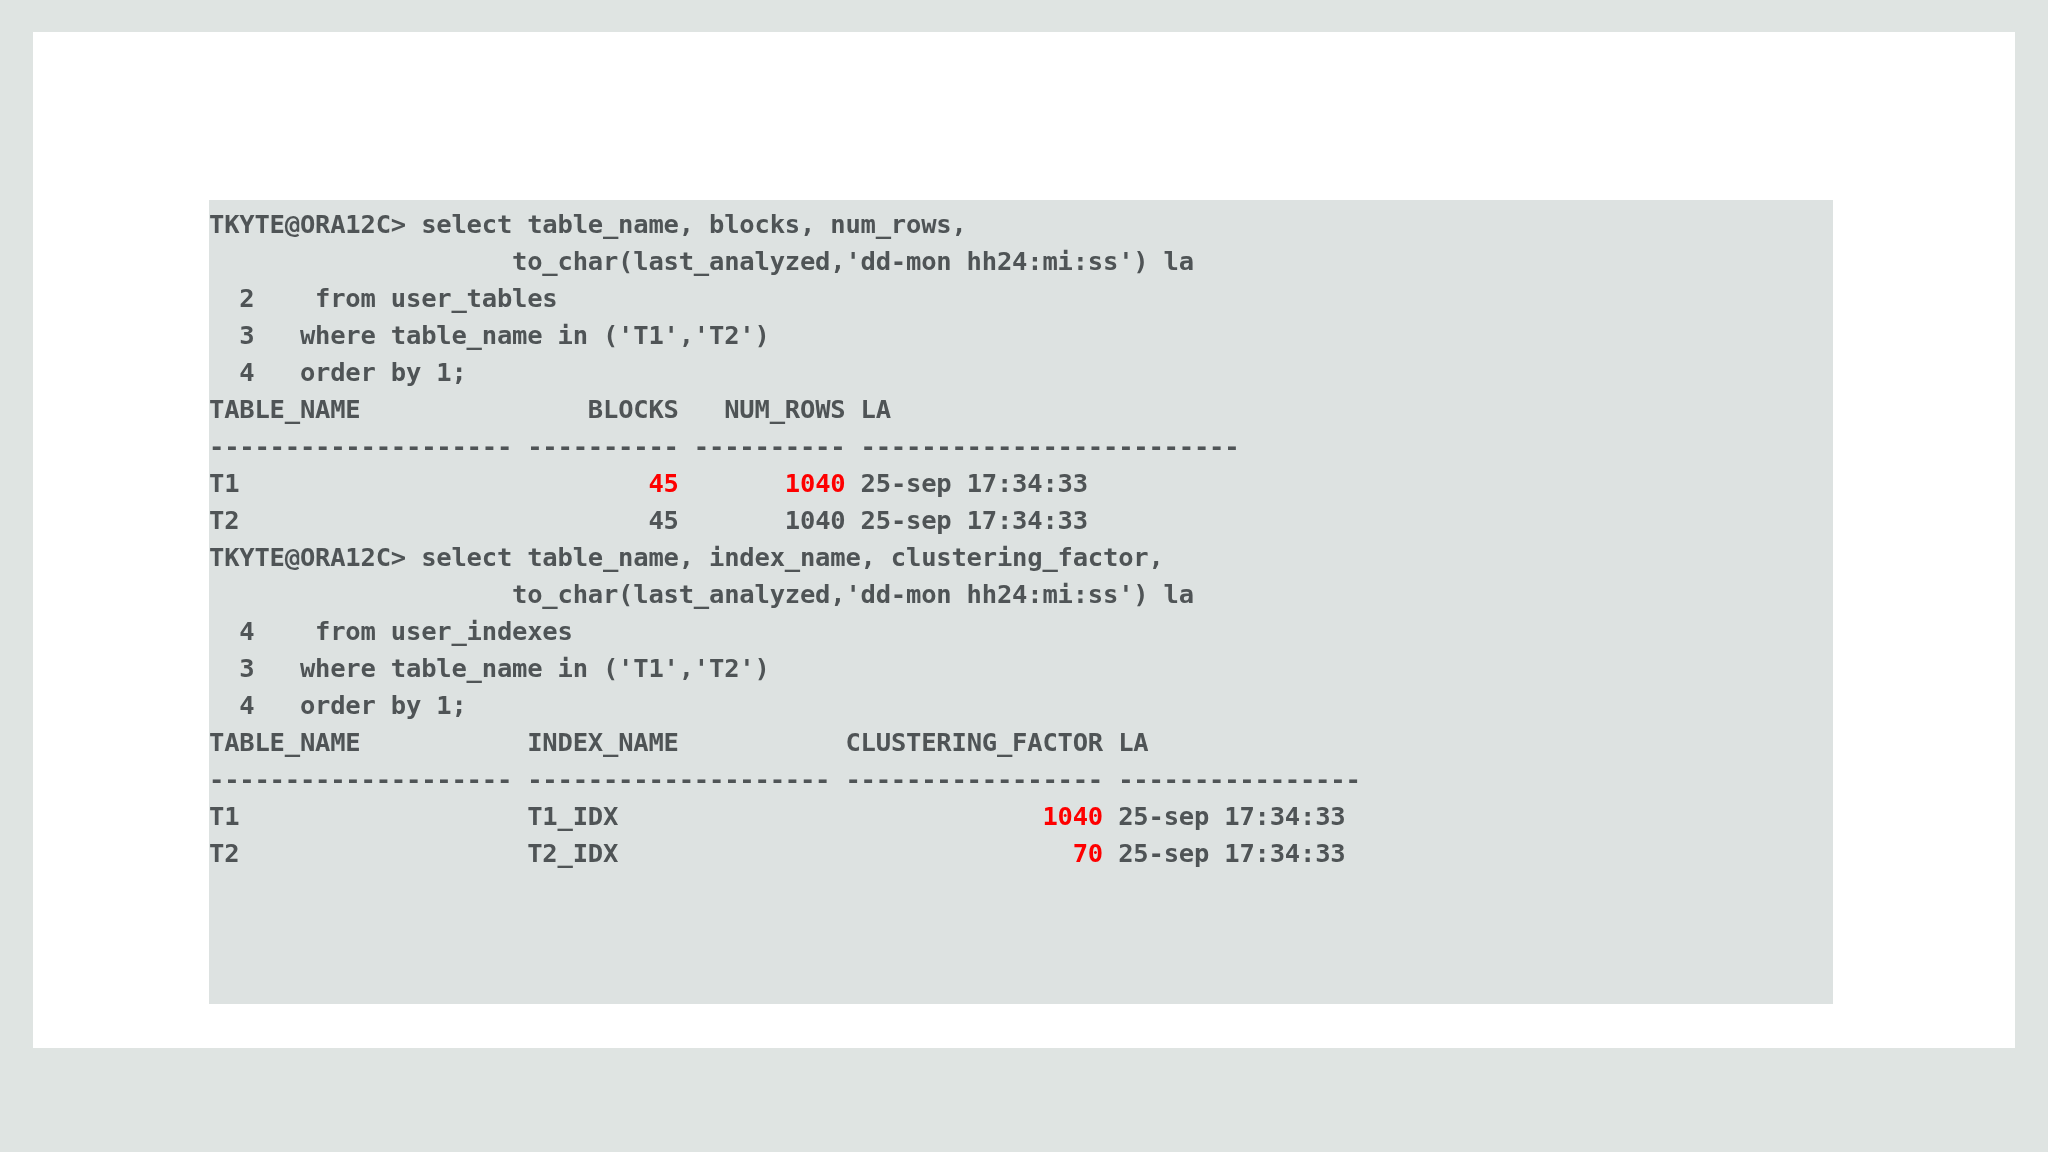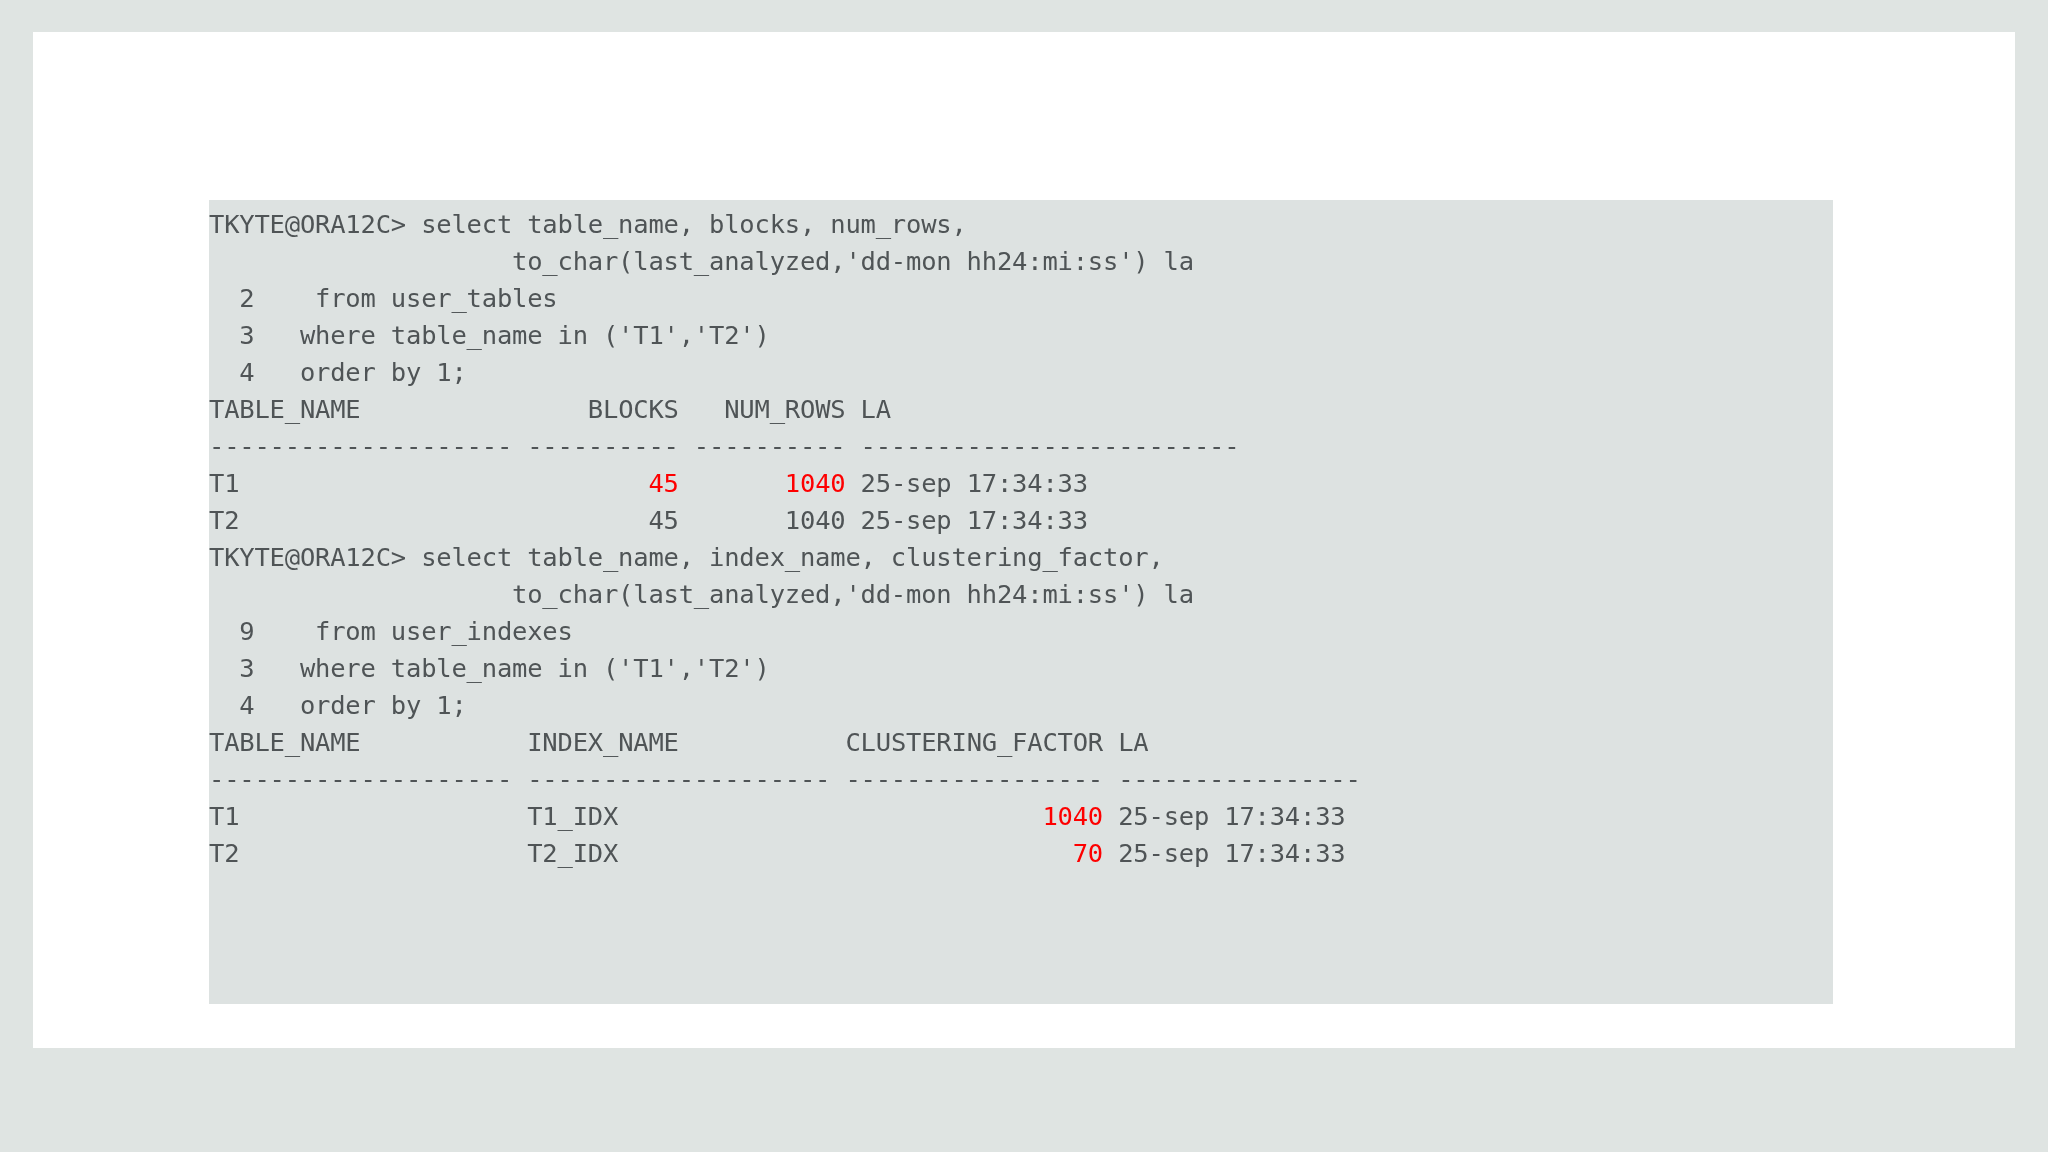--- a/index.html
+++ b/index.html
@@ -44,21 +44,21 @@
     width: 100%;
   }
 
   pre.term {
     margin: 0;
     padding: 0;
     font-family: "DejaVu Sans Mono", "Liberation Mono", monospace;
     font-size: 25.5px;
     line-height: 37px;
     color: #4f5456;
-    font-weight: 400;
+    font-weight: 700;
     letter-spacing: -0.2px;
     white-space: pre;
   }
 
   pre.term .hl {
     color: #fe0000;
   }
 
   
   .footer {
@@ -86,21 +86,21 @@
 </pre>
 
       <pre class="term"><span>TABLE_NAME</span>               <span>BLOCKS</span>   <span>NUM_ROWS</span> <span>LA</span>
 <span>-------------------- ---------- ---------- -------------------------</span>
 <span>T1</span>                           <span class="hl">45</span>       <span class="hl">1040</span> <span>25-sep 17:34:33</span>
 <span>T2</span>                           <span>45</span>       <span>1040</span> <span>25-sep 17:34:33</span>
 </pre>
 
       <pre class="term"><span>TKYTE@ORA12C&gt; select table_name, index_name, clustering_factor,</span>
 <span>                    to_char(last_analyzed,'dd-mon hh24:mi:ss') la</span>
-<span>  9    from user_indexes</span>
+<span>  4    from user_indexes</span>
 <span>  3   where table_name in ('T1','T2')</span>
 <span>  4   order by 1;</span>
 </pre>
 
       <pre class="term"><span>TABLE_NAME</span>           <span>INDEX_NAME</span>           <span>CLUSTERING_FACTOR</span> <span>LA</span>
 <span>-------------------- -------------------- ----------------- ----------------</span>
 <span>T1</span>                   <span>T1_IDX</span>                            <span class="hl">1040</span> <span>25-sep 17:34:33</span>
 <span>T2</span>                   <span>T2_IDX</span>                              <span class="hl">70</span> <span>25-sep 17:34:33</span>
 </pre>
 

